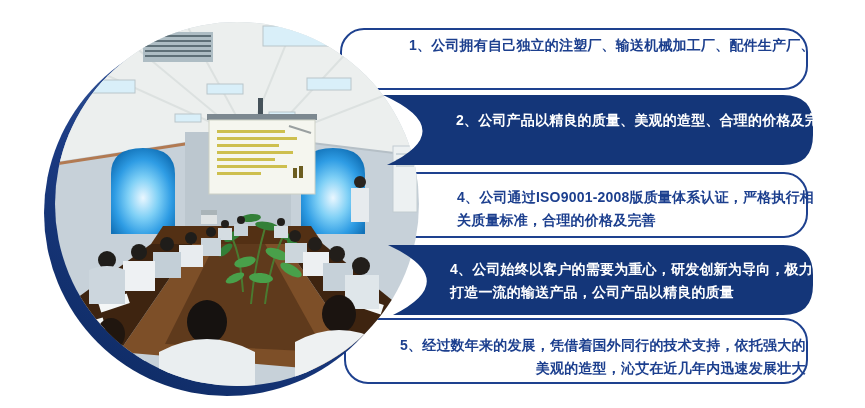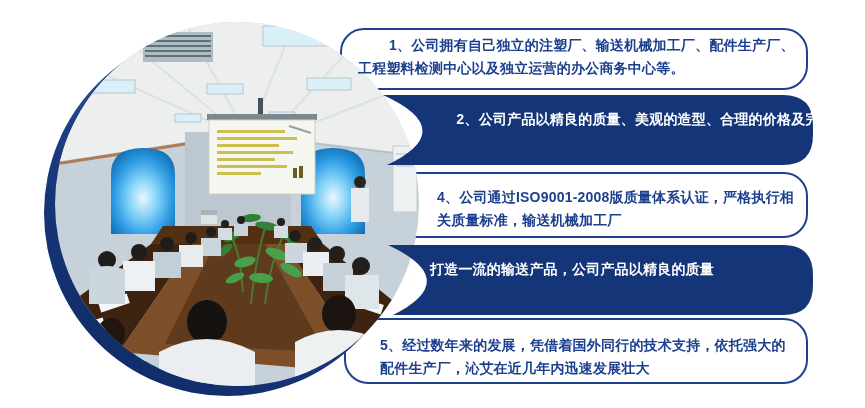--- a/index.html
+++ b/index.html
@@ -20,30 +20,30 @@
   .b3{left:352px;top:172px;width:456px;height:66px;}
   .b5{left:344px;top:318px;width:464px;height:66px;}
 
   
   .ribbon{position:absolute;z-index:4;color:var(--ribbon_navy,#143679);}
   .r2{left:378px;top:94px;}
   .r4{left:383px;top:244px;}
 
   
   .btext{position:absolute;z-index:6;font-size:14px;font-weight:bold;line-height:23px;
-    letter-spacing:.2px;white-space:nowrap;}
+    letter-spacing:.2px;white-space:nowrap;margin-left:20px;}
   .btext p{margin:0;}
   .blue-text{color:var(--text_blue,#1c3f8e);}
   .white-text{color:var(--text_white,#ffffff);}
   .t1{left:358px;top:34px;}
   .t1 p:first-child{text-indent:31px;}
-  .t2{left:456px;top:109px;font-family:Liberation Mono, monospace;}
+  .t2{left:436px;top:109px;}
   .t3{left:437px;top:186px;}
   .t4{left:430px;top:258px;}
-  .t5{left:380px;top:334px;}
+  .t5{left:380px;top:334px;text-align:right;}
 </style>
 </head>
 <body>
 
 <div class="stage">
 
   <div class="crescent"></div>
 
   <div class="banner-outline b1"></div>
   <div class="banner-outline b3"></div>
@@ -188,30 +188,30 @@
 
   <svg class="ribbon r2" width="438" height="72" viewBox="0 0 438 72">
     <path fill="currentColor" d="M5,1 L405,1 Q435,1 435,31 L435,41 Q435,71 405,71 L9,71 Q82,36 5,1 Z"></path>
   </svg>
   <svg class="ribbon r4" width="438" height="72" viewBox="0 0 438 72">
     <path fill="currentColor" d="M5,1 L400,1 Q430,1 430,31 L430,41 Q430,71 400,71 L10,71 Q80,36 5,1 Z"></path>
   </svg>
 
   <div class="btext blue-text t1">
     <p>1、公司拥有自己独立的注塑厂、输送机械加工厂、配件生产厂、</p>
-    <p>工程塑料检测中心以及独立运营的办公商务中心等。</p>
   </div>
   <div class="btext white-text t2">
     <p>2、公司产品以精良的质量、美观的造型、合理的价格及完善</p>
   </div>
   <div class="btext blue-text t3">
     <p>4、公司通过ISO9001-2008版质量体系认证，严格执行相</p>
-    <p>关质量标准，输送机械加工厂</p>
+    <p>关质量标准，合理的价格及完善</p>
   </div>
   <div class="btext white-text t4">
+    <p>4、公司始终以客户的需要为重心，研发创新为导向，极力</p>
     <p>打造一流的输送产品，公司产品以精良的质量</p>
   </div>
   <div class="btext blue-text t5">
     <p>5、经过数年来的发展，凭借着国外同行的技术支持，依托强大的</p>
-    <p>配件生产厂，沁艾在近几年内迅速发展壮大</p>
+    <p>美观的造型，沁艾在近几年内迅速发展壮大</p>
   </div>
 
 </div>
 
 </body></html>

